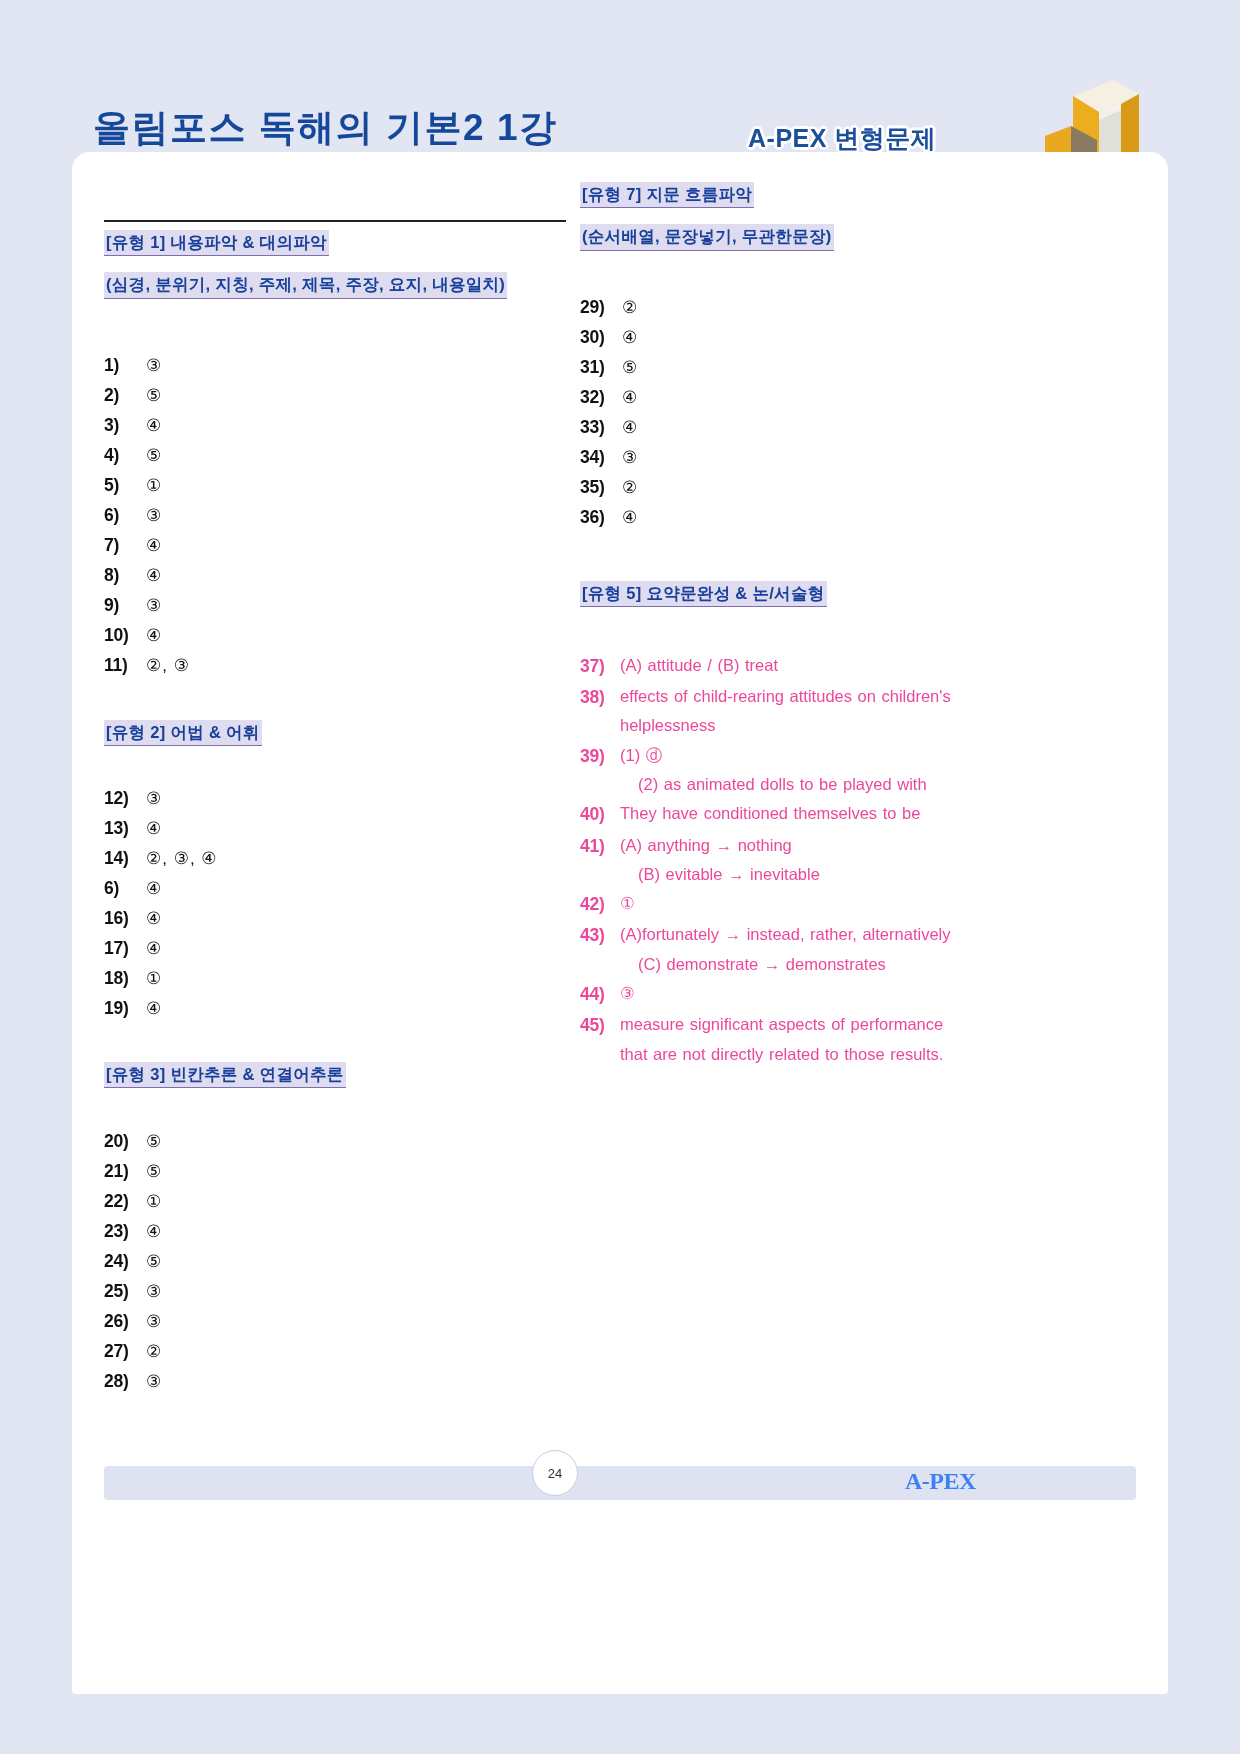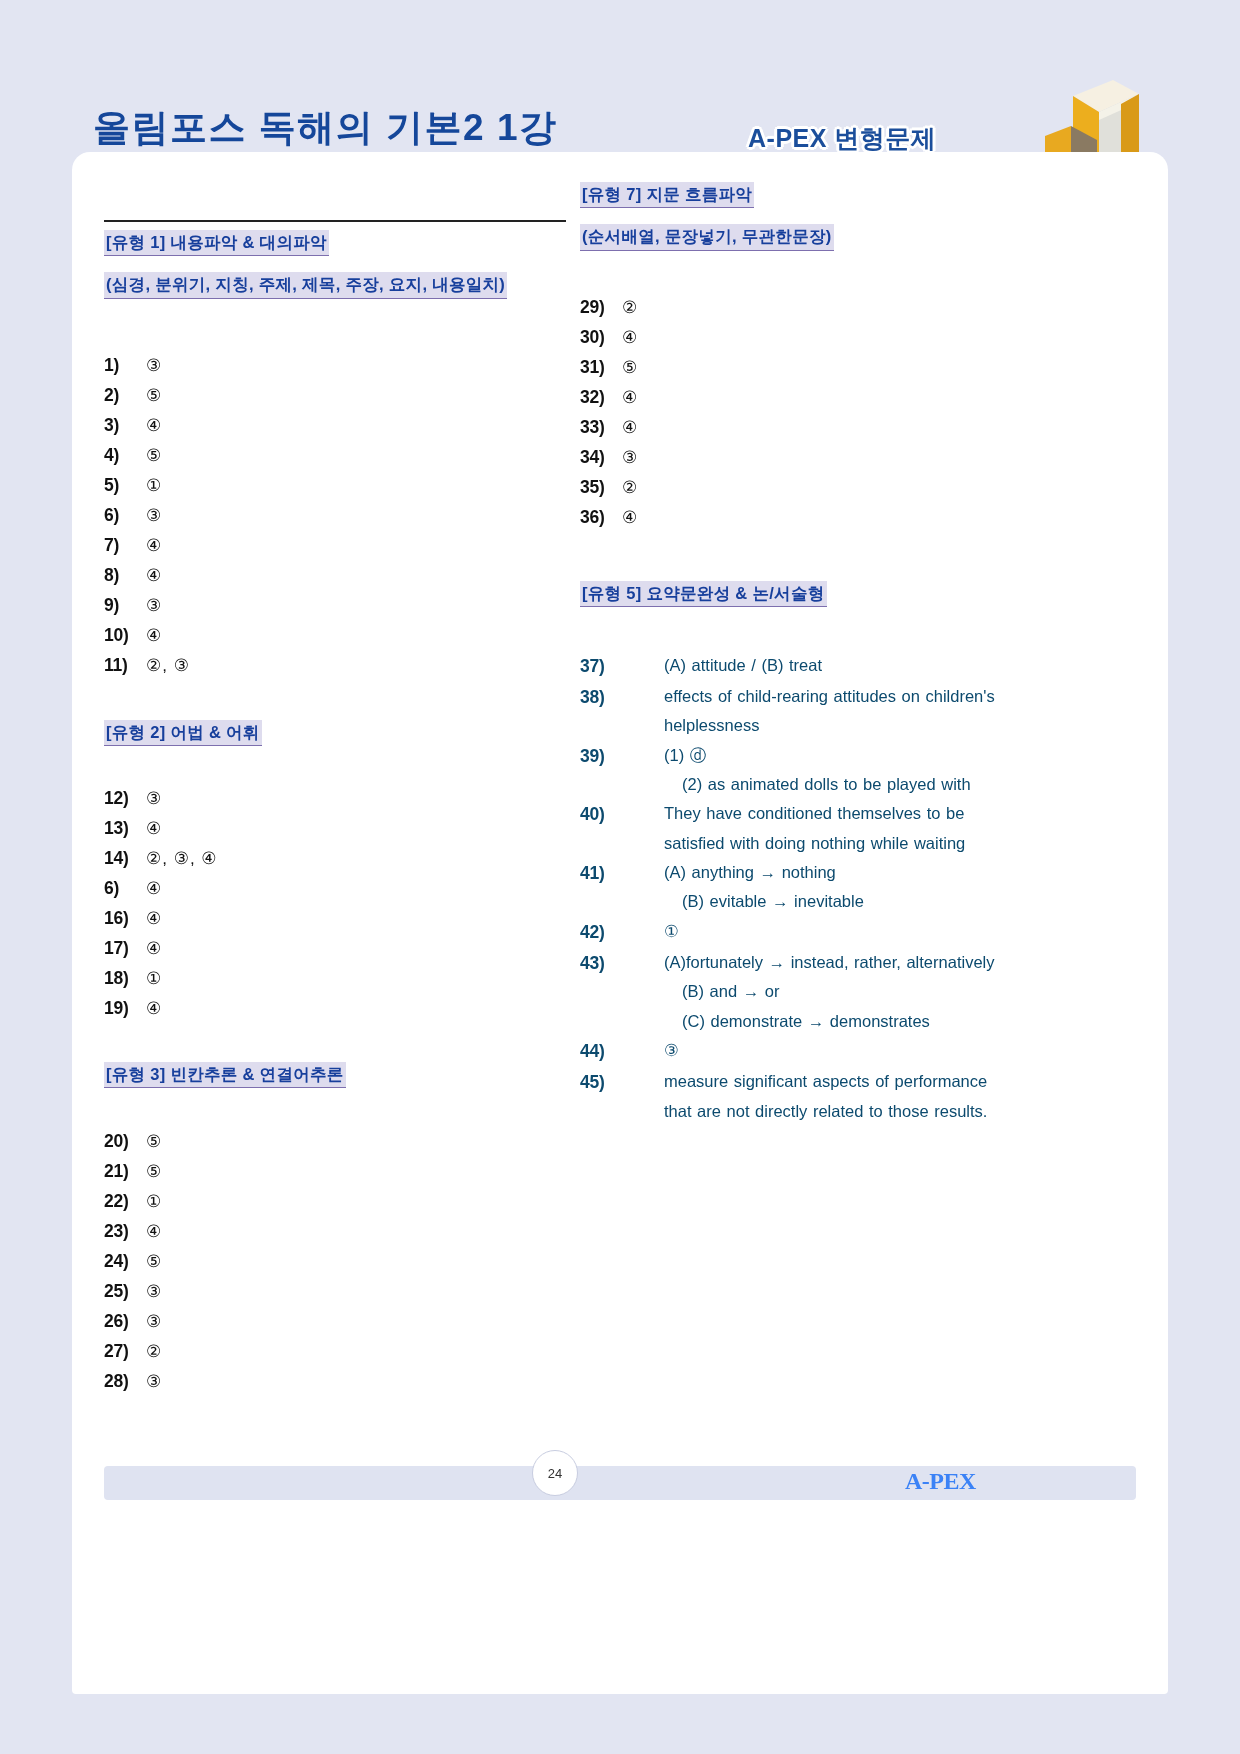--- a/index.html
+++ b/index.html
@@ -113,24 +113,23 @@
   }
   .ans-val {
     font-size: 17px;
     letter-spacing: 1px;
   }
 
   
   .tans {
     display: flex;
     font-size: 16.5px;
-    color: #0c4a6e;
+    color: #ec4899;
     line-height: 1.78;
     margin-bottom: 0px;
-    gap: 44px;
   }
   .tans .ans-num {
     min-width: 40px;
     flex: 0 0 40px;
     font-weight: bold;
     font-size: 17.5px;
   }
   .tans .tbody {
     flex: 1 1 auto;
     text-align: justify;
@@ -417,42 +416,40 @@
           <span class="tbody">
             <span style="display:block;">(1)  ⓓ</span>
             <span class="sub">(2)  as animated dolls to be played with</span>
           </span>
         </div>
 
         <div class="tans">
           <span class="ans-num">40)</span>
           <span class="tbody">
             <span class="just">They have conditioned themselves to be</span>
-            <span class="cont">satisfied with doing nothing while waiting</span>
           </span>
         </div>
 
         <div class="tans">
           <span class="ans-num">41)</span>
           <span class="tbody">
             <span style="display:block;">(A)  anything  →  nothing</span>
             <span class="sub">(B)  evitable  →  inevitable</span>
           </span>
         </div>
 
         <div class="tans">
           <span class="ans-num">42)</span>
           <span class="tbody">①</span>
         </div>
 
         <div class="tans">
           <span class="ans-num">43)</span>
           <span class="tbody">
             <span style="display:block;">(A)fortunately  →  instead, rather, alternatively</span>
-            <span class="sub">(B)  and  →  or</span>
             <span class="sub">(C)  demonstrate  →  demonstrates</span>
           </span>
         </div>
 
         <div class="tans">
           <span class="ans-num">44)</span>
           <span class="tbody">③</span>
         </div>
 
         <div class="tans">

